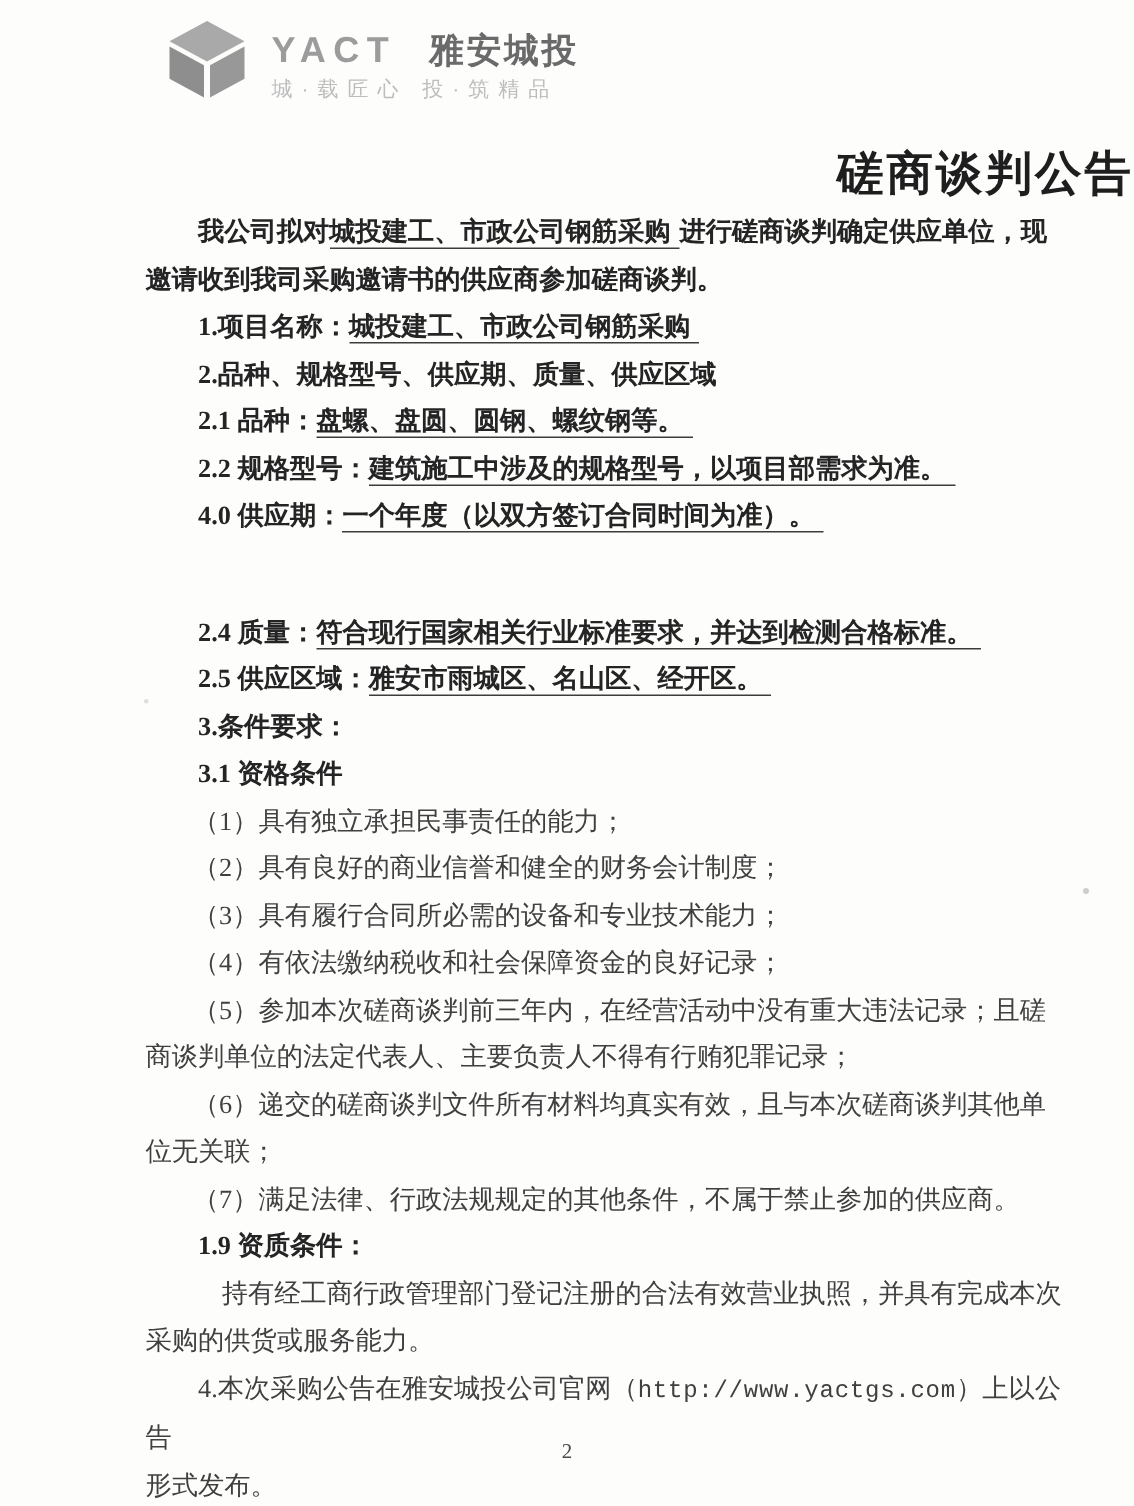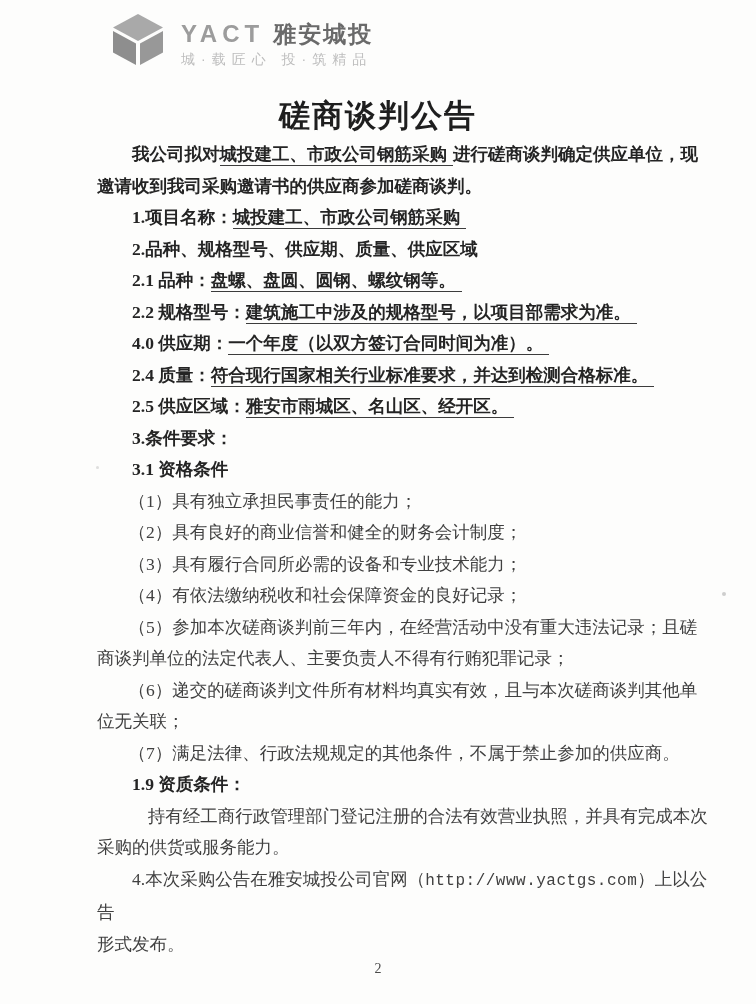--- a/index.html
+++ b/index.html
@@ -16,43 +16,43 @@
   
   .logo {
     position: absolute;
     top: 13px;
     left: 110px;
     display: flex;
     align-items: flex-start;
   }
   .logo .cube { width: 56px; height: 53px; flex: 0 0 auto; }
   .brand { margin-left: 15px; padding-top: 9px; }
-  .brand-row { display: flex; align-items: flex-end; line-height: 1; }
+  .brand-row { display: flex; align-items: flex-start; line-height: 1; }
   .brand-acronym {
     font-family: "Liberation Sans", sans-serif;
     font-size: 24px; font-weight: 700;
     color: #9c9c9c; letter-spacing: 5px;
   }
   .brand-name {
     font-family: "Liberation Sans", sans-serif;
     font-size: 23px; font-weight: 700;
-    color: #6a6a6a; letter-spacing: 2px; margin-left: 9px;
+    color: #6a6a6a; letter-spacing: 2px; margin-left: 22px;
   }
   .tagline {
     margin-top: 5px;
     font-family: "Liberation Sans", sans-serif;
     font-size: 14px; color: #bdbdbd; letter-spacing: 6px;
   }
 
   
   .doc-title {
     position: absolute;
     top: 95px; left: 0; right: 0;
     margin: 0;
-    text-align: center;
+    text-align: right;
     font-size: 31px;
     font-weight: 700;
     letter-spacing: 2px;
     color: #1e1e1e;
   }
 
   
   .doc-body {
     position: absolute;
     top: 139px;
@@ -118,21 +118,21 @@
   <h1 class="doc-title">磋商谈判公告</h1>
 
   <main class="doc-body">
       <p class="bold" style="text-indent: 2em;"><span>我公司拟对</span><span class="u">城投建工、市政公司钢筋采购</span><span>进行磋商谈判确定供应单位，现
 邀请收到我司采购邀请书的供应商参加磋商谈判。</span></p>
       <p class="bold" style="text-indent: 2em;"><span>1.项目名称：</span><span class="u">城投建工、市政公司钢筋采购</span></p>
       <p class="bold" style="text-indent: 2em;"><span>2.品种、规格型号、供应期、质量、供应区域</span></p>
       <p class="bold" style="text-indent: 2em;"><span>2.1 品种：</span><span class="u">盘螺、盘圆、圆钢、螺纹钢等。</span></p>
       <p class="bold" style="text-indent: 2em;"><span>2.2 规格型号：</span><span class="u">建筑施工中涉及的规格型号，以项目部需求为准。</span></p>
       <p class="bold" style="text-indent: 2em;"><span>4.0 供应期：</span><span class="u">一个年度（以双方签订合同时间为准）。</span></p>
-      <p class="bold" style="text-indent: 2em;"><span>2.4 质量：</span><span class="u">符合现行国家相关行业标准要求，并达到检测合格标准。</span></p>
+      <p class="bold" style="text-indent: 2em; margin-top: 46px;"><span>2.4 质量：</span><span class="u">符合现行国家相关行业标准要求，并达到检测合格标准。</span></p>
       <p class="bold" style="text-indent: 2em;"><span>2.5 供应区域：</span><span class="u">雅安市雨城区、名山区、经开区。</span></p>
       <p class="bold" style="text-indent: 2em;"><span>3.条件要求：</span></p>
       <p class="bold" style="text-indent: 2em;"><span>3.1 资格条件</span></p>
       <p style="text-indent: 1.8em;"><span>（1）具有独立承担民事责任的能力；</span></p>
       <p style="text-indent: 1.8em;"><span>（2）具有良好的商业信誉和健全的财务会计制度；</span></p>
       <p style="text-indent: 1.8em;"><span>（3）具有履行合同所必需的设备和专业技术能力；</span></p>
       <p style="text-indent: 1.8em;"><span>（4）有依法缴纳税收和社会保障资金的良好记录；</span></p>
       <p style="text-indent: 1.8em; font-family: Liberation Serif, serif;"><span>（5）参加本次磋商谈判前三年内，在经营活动中没有重大违法记录；且磋
 商谈判单位的法定代表人、主要负责人不得有行贿犯罪记录；</span></p>
       <p style="text-indent: 1.8em;"><span>（6）递交的磋商谈判文件所有材料均真实有效，且与本次磋商谈判其他单

